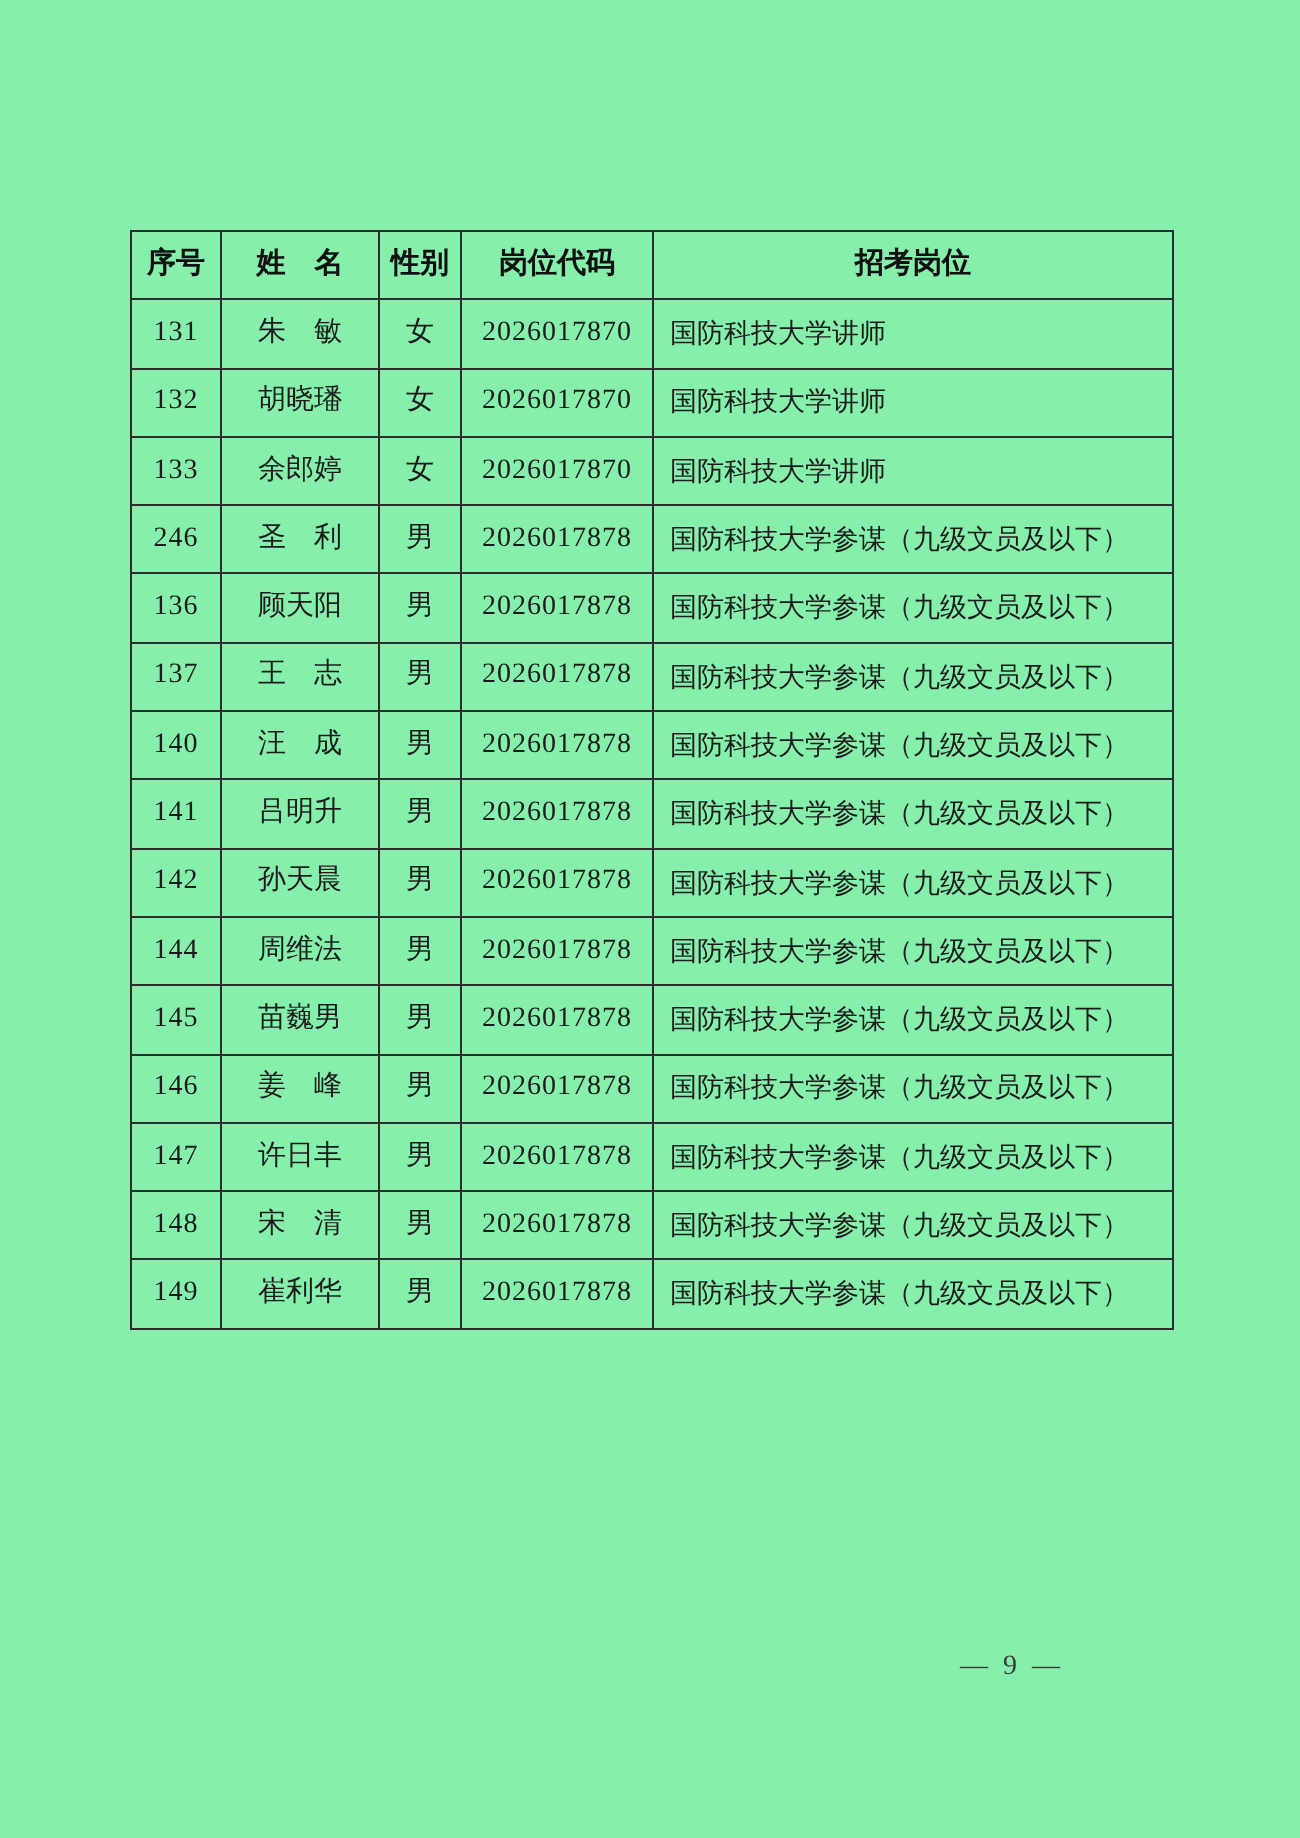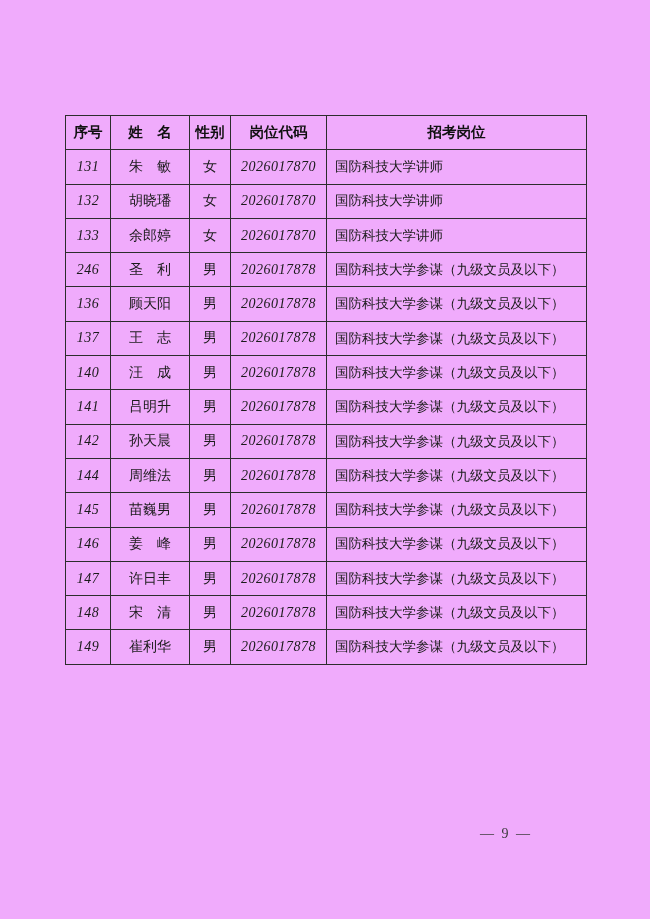--- a/index.html
+++ b/index.html
@@ -4,21 +4,21 @@
 <style>
   html, body {
     margin: 0;
     padding: 0;
     background: #ffffff;
   }
   .page {
     position: relative;
     width: 650px;
     height: 919px;
-    background: #f0abfc;
+    background: #86efac;
     font-family: "Liberation Serif", "DejaVu Serif", serif;
     color: #1b1b1b;
     overflow: hidden;
   }
   table.roster {
     position: absolute;
     left: 65px;
     top: 115px;
     width: 521px;
     border-collapse: collapse;
@@ -45,21 +45,20 @@
   table.roster th {
     font-family: "Liberation Sans", "DejaVu Sans", sans-serif;
     font-weight: bold;
     font-size: 14.5px;
     color: #111111;
   }
   table.roster td.col-no,
   table.roster td.col-code {
     font-family: "Liberation Serif", "DejaVu Serif", serif;
     letter-spacing: 0.5px;
-    font-style: italic;
   }
   table.roster td.col-position {
     text-align: left;
     padding-left: 8px;
     font-size: 13.5px;
     margin-left: 44px;
   }
   .page-number {
     position: absolute;
     top: 826px;

